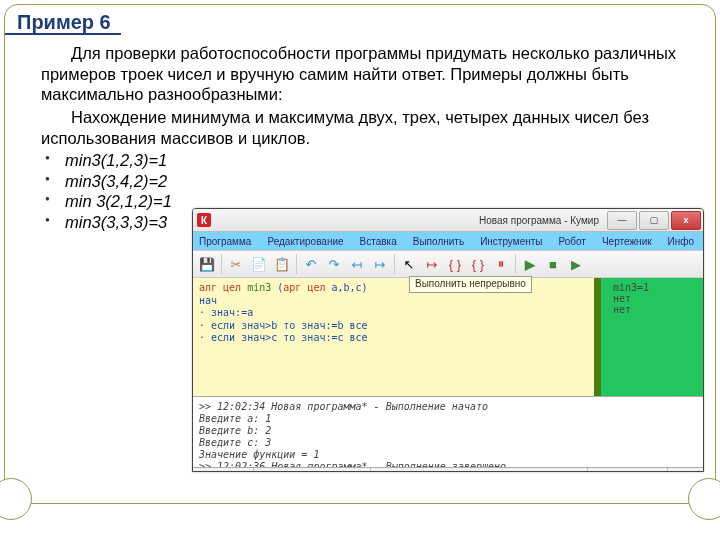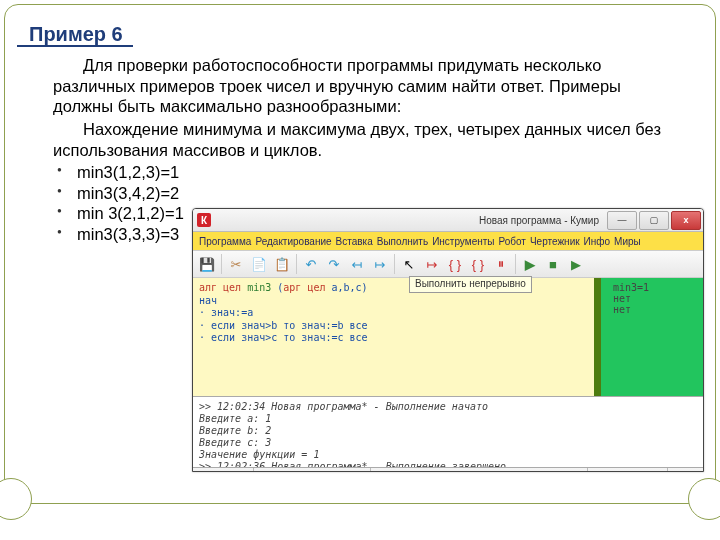--- a/index.html
+++ b/index.html
@@ -10,42 +10,42 @@
     font-family: Arial, sans-serif;
     background: #fff;
     position: relative;
     overflow: hidden;
   }
   .slide {
     position: absolute;
     top: 4px; left: 4px; right: 4px; bottom: 36px;
     border: 1px solid #8fa050;
     border-radius: 14px;
-    padding: 12px;
+    padding: 0;
   }
   .title {
     font-family: "Arial Black", Arial, sans-serif;
     font-weight: 900;
     color: #1f3d7a;
     font-size: 20px;
     padding: 4px 10px 0 12px;
     border-bottom: 2px solid #1f3d7a;
     margin: 0 0 4px 0;
     display: inline-block;
     line-height: 1.1;
   }
   .title-wrap { padding-top: 2px; }
   .content {
     padding: 4px 22px 0 36px;
     font-size: 16.5px;
     line-height: 1.25;
     color: #000;
   }
   .content p { margin: 0 0 2px 0; text-indent: 30px; }
-  ul.examples { list-style: none; padding: 0; margin: 2px 0 0 0; }
+  ul.examples { list-style: none; padding: 0; margin: 2px 0 0 0; font-style: italic; }
   ul.examples li { position: relative; padding-left: 24px; margin: 0; }
   ul.examples li::before {
     content: "●"; position: absolute; left: 4px; top: 3px;
     font-size: 8px; color: #333;
   }
   .app-window {
     position: absolute;
     top: 208px; left: 192px;
     width: 510px; height: 262px;
     background: #fff;
@@ -74,23 +74,23 @@
   .win-btn {
     width: 28px; height: 17px;
     background: linear-gradient(#f2f2f2,#ddd);
     border: 1px solid #aaa; border-radius: 2px;
     margin-left: 2px;
     display:flex;align-items:center;justify-content:center;
     font-size:9px;color:#333;
   }
   .win-btn.close { background: linear-gradient(#e57373,#c83a3a); border-color:#a33; color:#fff; font-weight:bold; }
   .menubar {
-    height: 18px; background: #fde047;
+    height: 18px; background: #7dd3fc;
     border-bottom: 1px solid #ccc;
-    display: flex; align-items: center; gap: 4px;
+    display: flex; align-items: center; gap: 16px;
     padding: 0 6px;
     font-size: 10px; color: #2a2a60;
   }
   .menubar span { white-space: nowrap; }
   .toolbar {
     height: 26px; background: linear-gradient(#fafafa,#e8e8e8);
     border-bottom: 1px solid #ccc;
     display: flex; align-items: center;
     padding: 0 4px; gap: 3px;
   }

